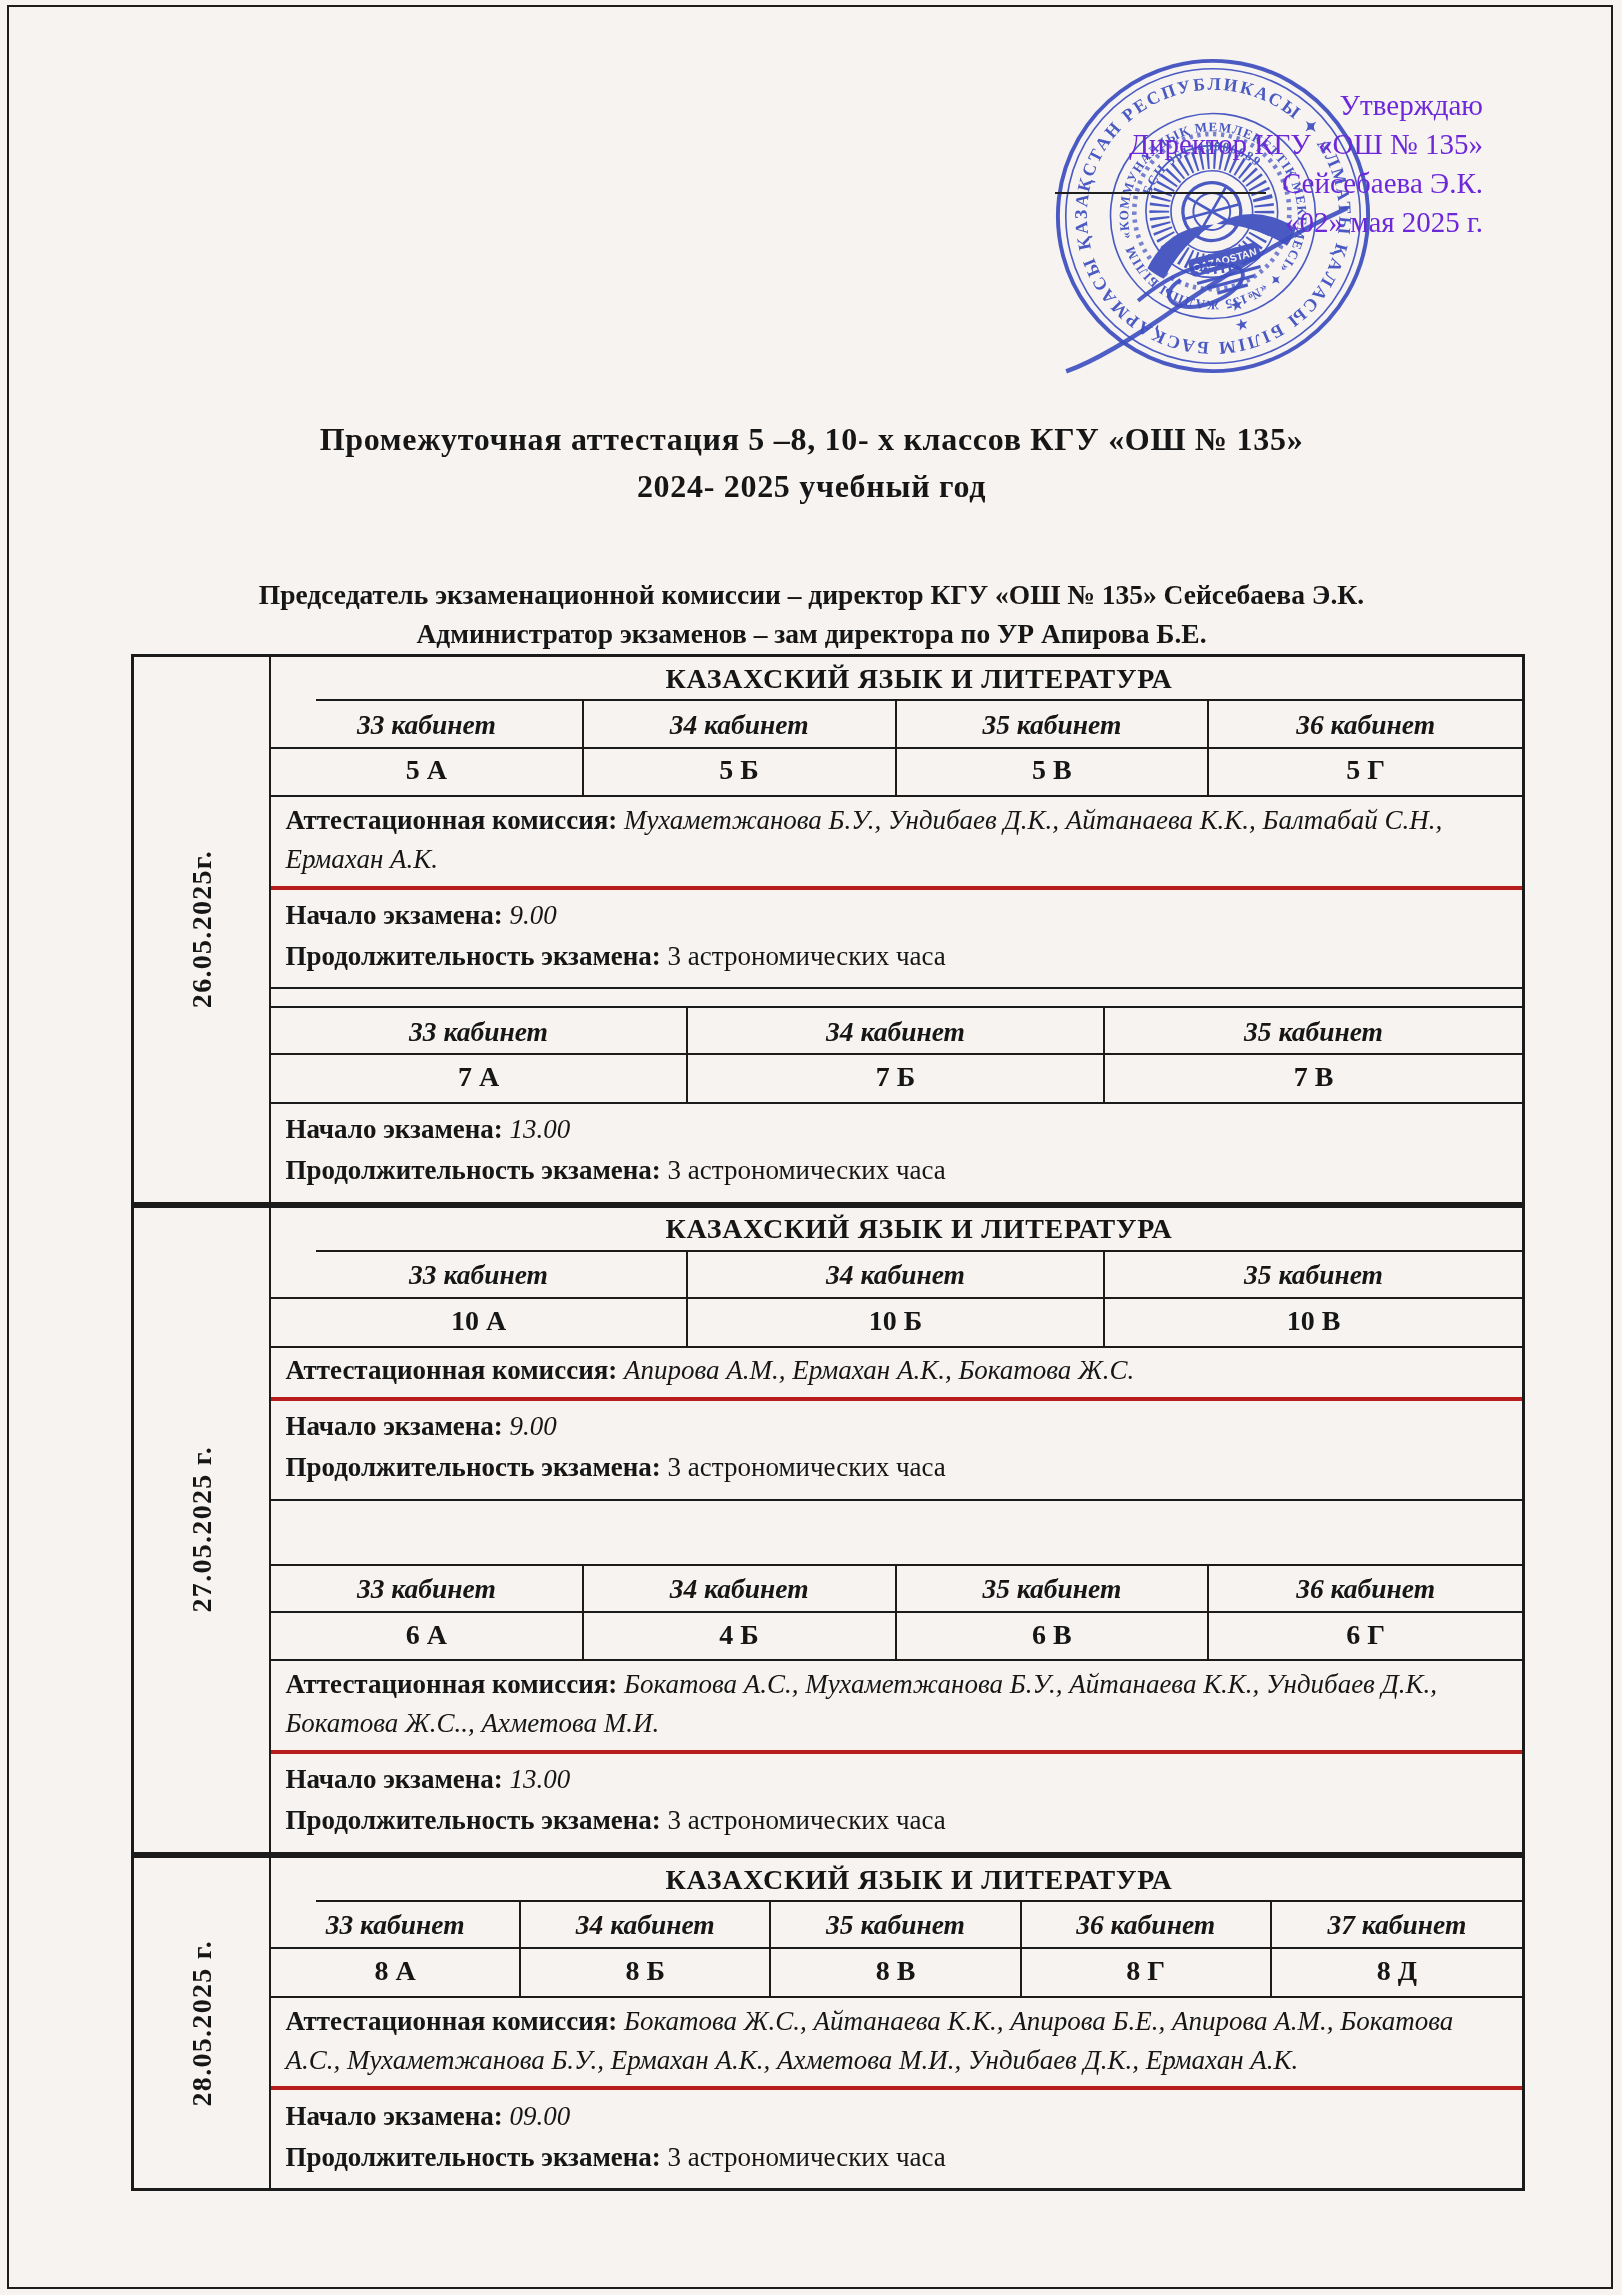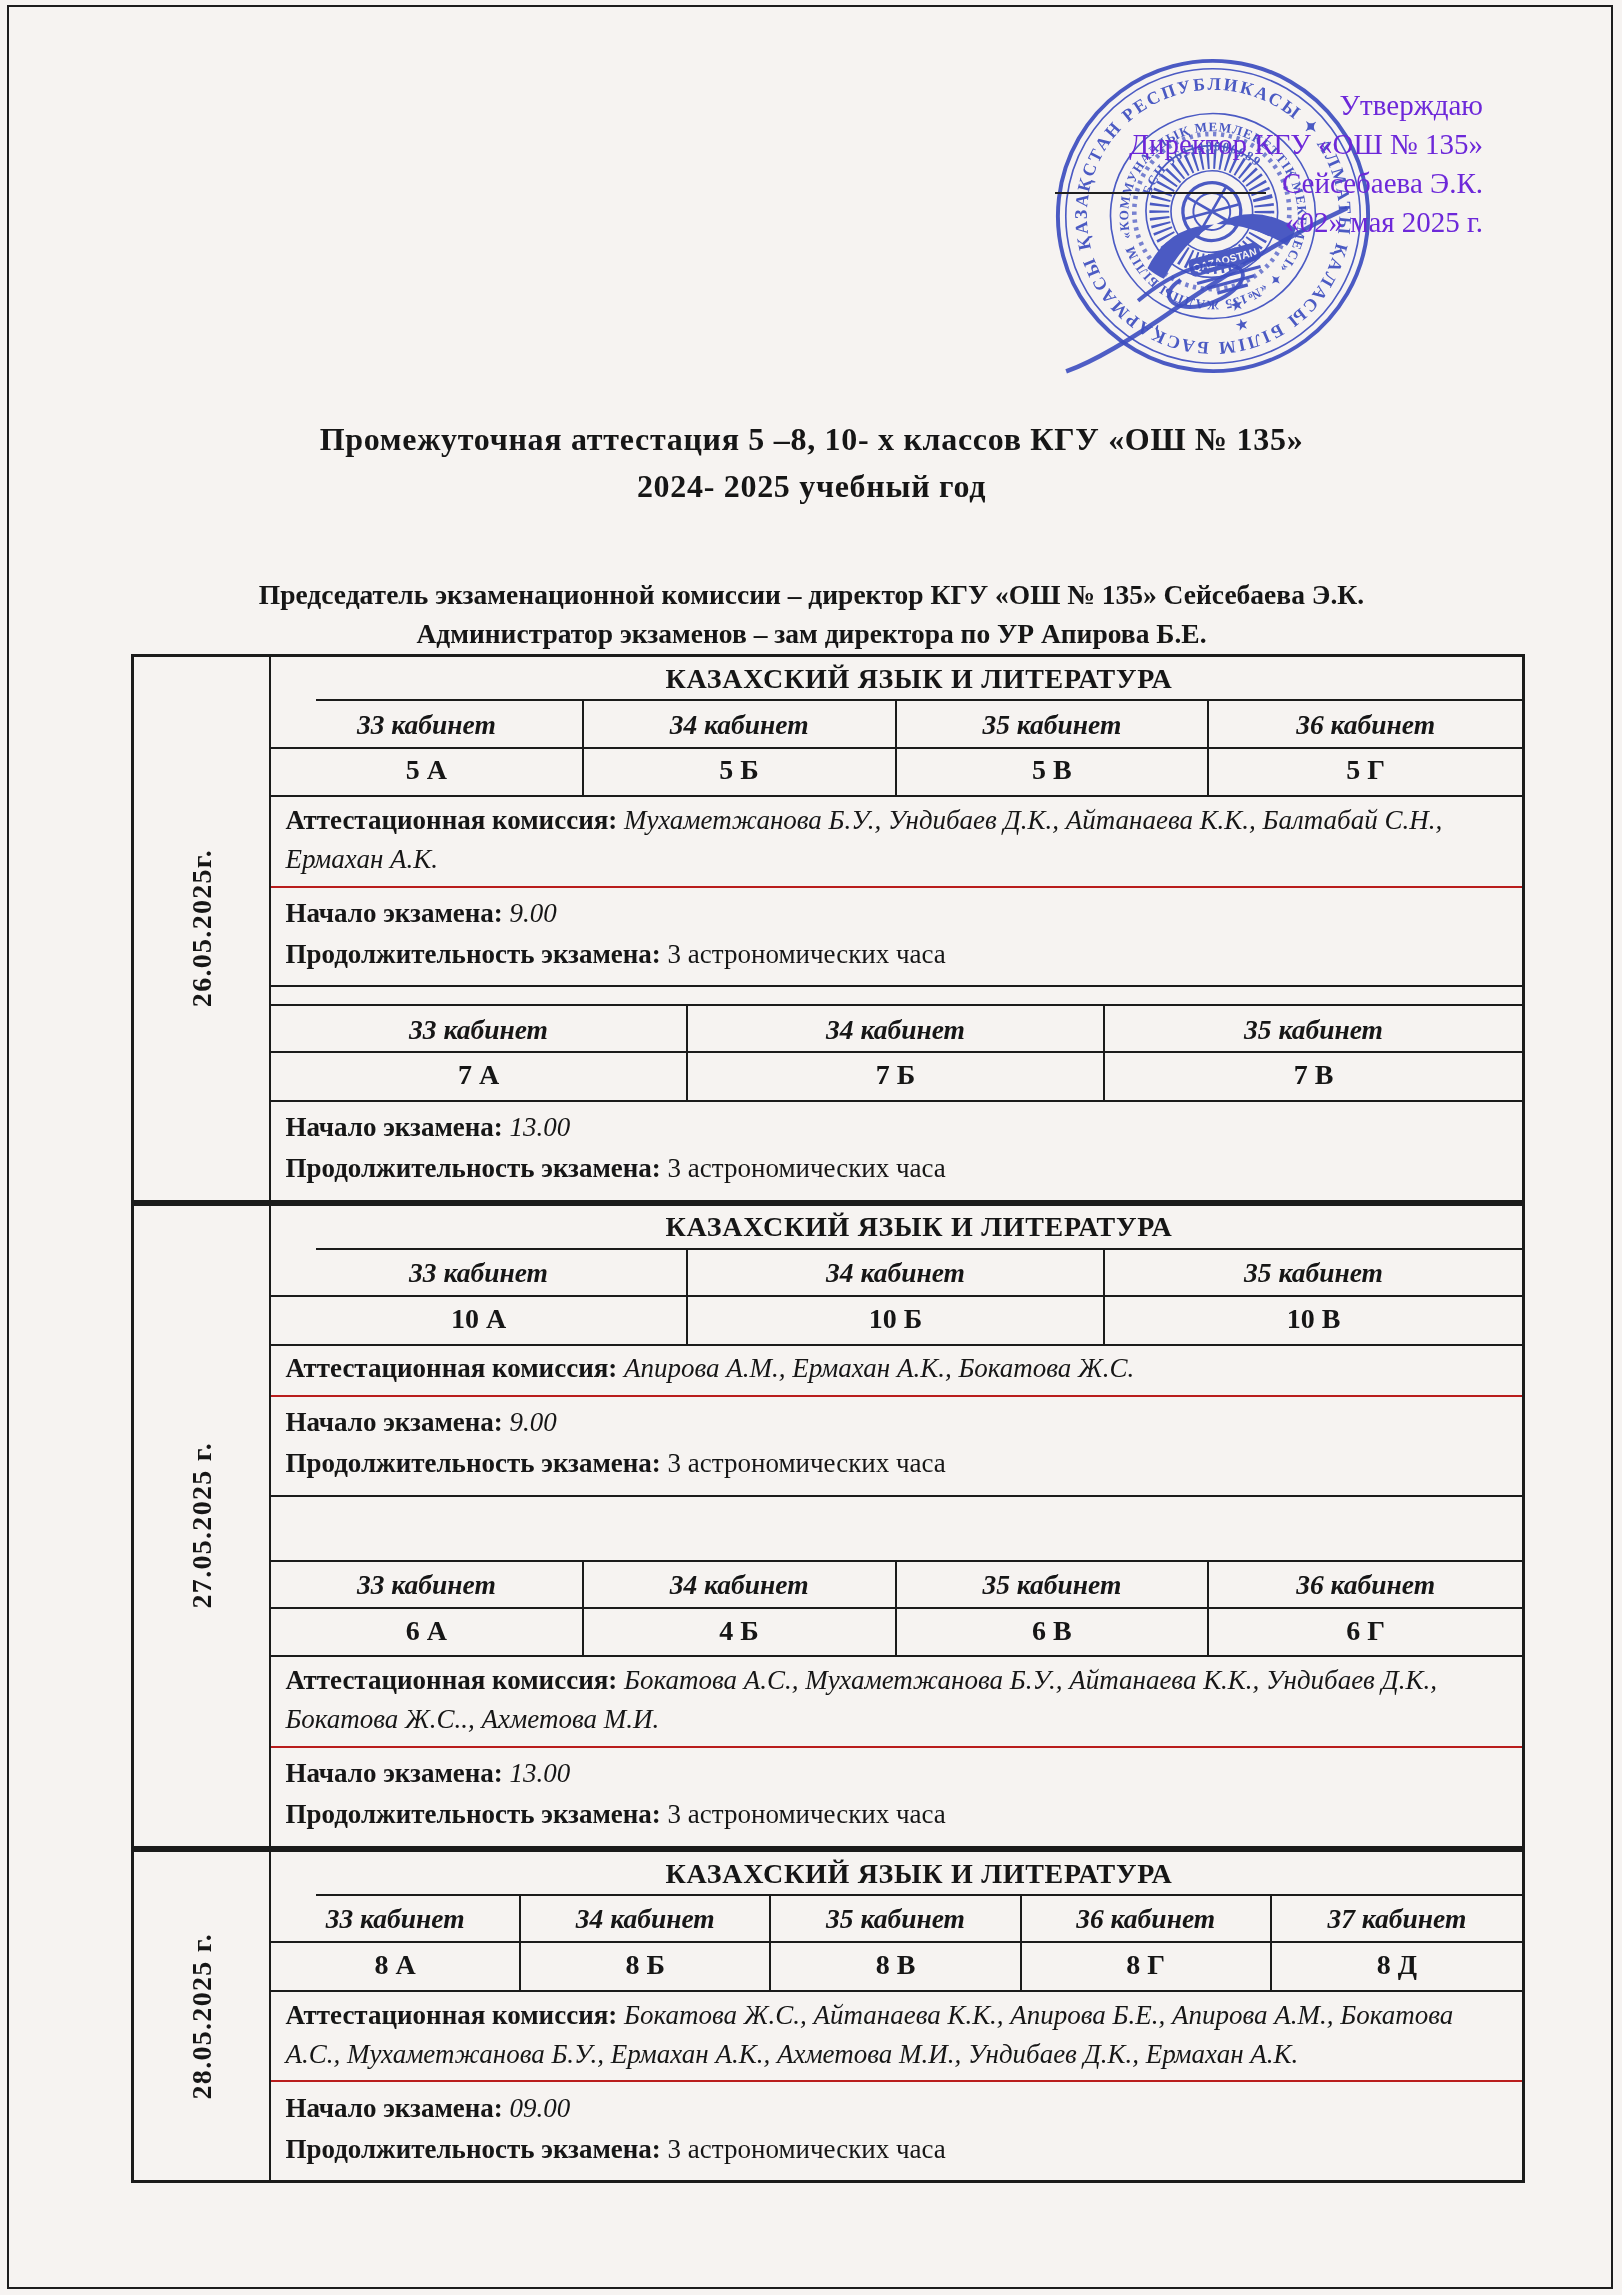--- a/index.html
+++ b/index.html
@@ -59,21 +59,21 @@
   .cols{display:grid;border-bottom:2.6px solid #1b1b1b;}
   .cols-3{grid-template-columns:repeat(3,1fr);}
   .cols-4{grid-template-columns:repeat(4,1fr);}
   .cols-5{grid-template-columns:repeat(5,1fr);}
   .cols > div{text-align:center;border-right:2px solid #1b1b1b;}
   .cols > div:last-child{border-right:none;}
   .rooms > div{font-weight:bold;font-style:italic;font-size:27.5px;padding:7.2px 0 5.9px;}
   .classes > div{font-weight:bold;font-size:28px;padding:5.9px 0 8.5px;}
   .commission{
     font-size:27px;line-height:1.45;padding:3.9px 14.4px 6.5px;
-    border-bottom:2px solid #b91c1c;
+    border-bottom:4px solid #b91c1c;
   }
   .commission .lbl{font-weight:bold;}
   .commission .names{font-style:italic;}
   .info{padding:5.2px 14.4px 10.5px;font-size:27px;line-height:1.52;}
   .info .lbl{font-weight:bold;}
   .info .italic{font-style:italic;}
   .gap{border-top:2px solid #1b1b1b;}
   .gap.small{height:17px;}
   .gap.big{height:63px;}
   .session-next{border-top:2.6px solid #1b1b1b;}

